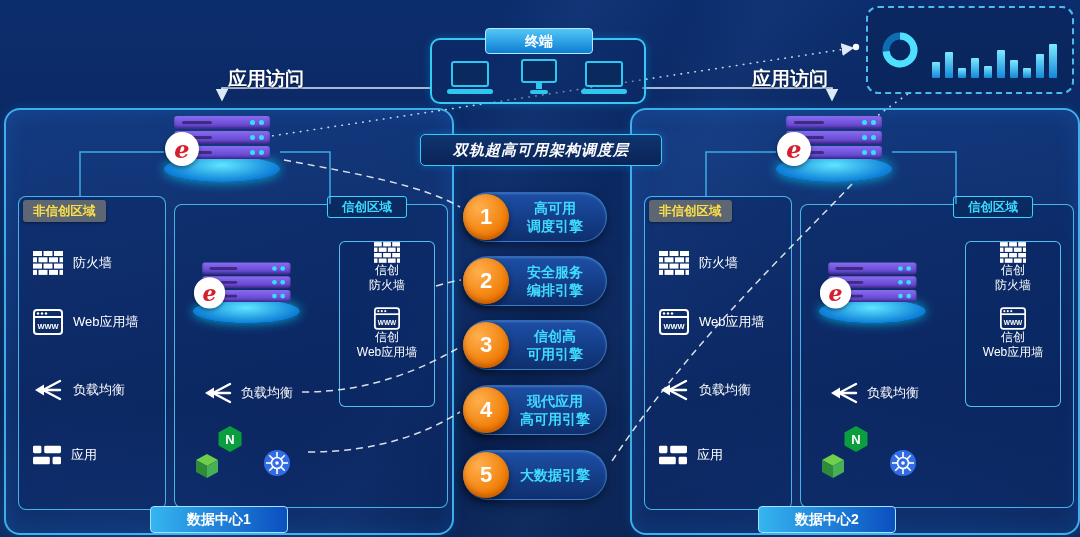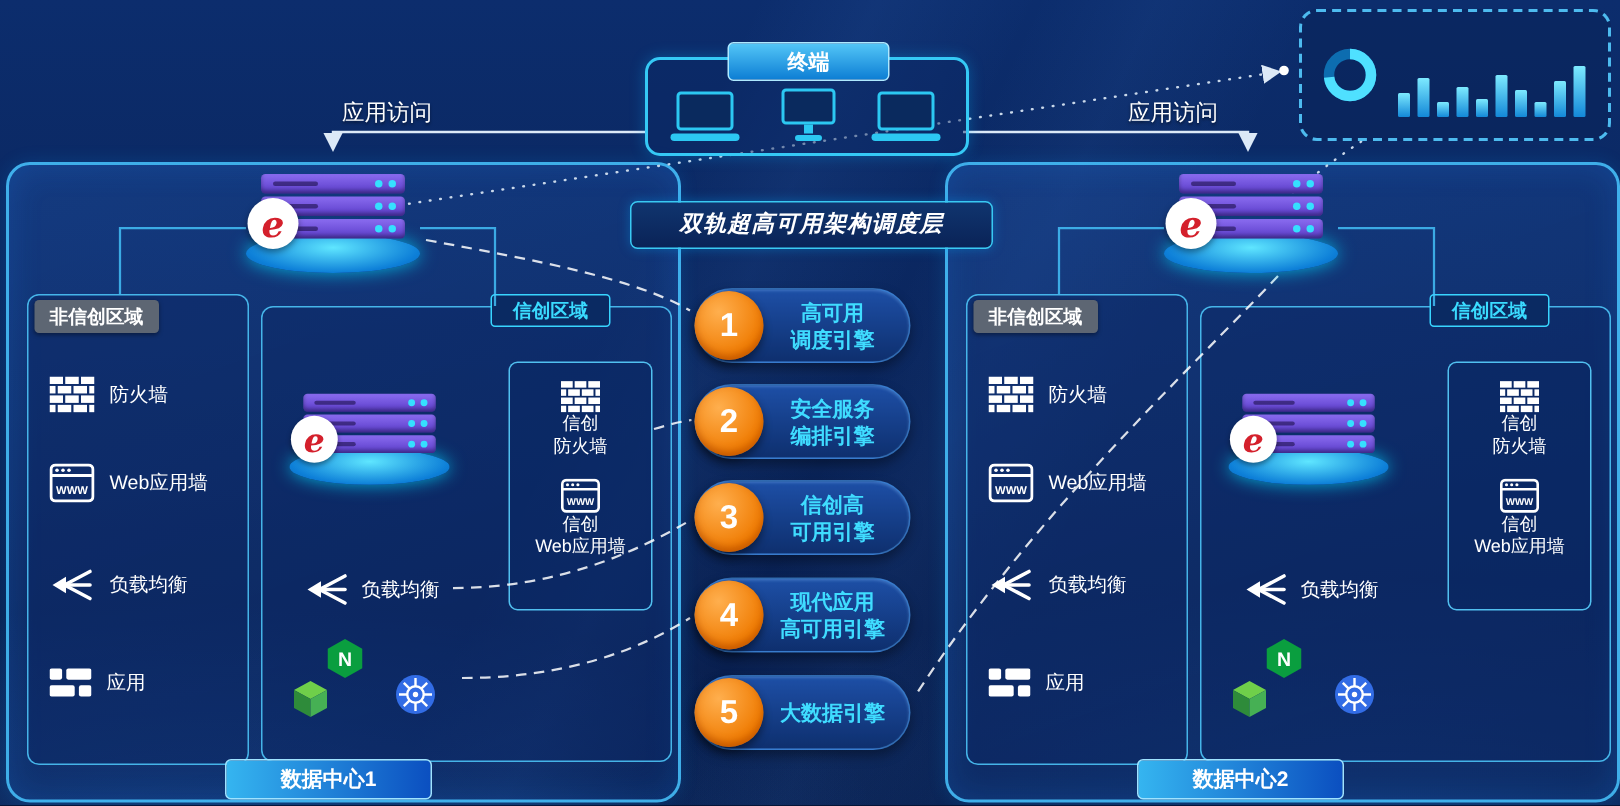--- a/index.html
+++ b/index.html
@@ -17,32 +17,32 @@
     box-shadow:inset 0 0 22px rgba(30,140,255,.18), 0 0 12px rgba(0,160,255,.16);z-index:1;}
   #panel-dc1{left:4px;} #panel-dc2{left:630px;}
 
   .zone{position:absolute;border:1.5px solid rgba(80,205,255,.85);border-radius:8px;background:rgba(10,38,96,.38);z-index:2;}
   .zone.nonxc{top:196px;width:146px;height:312px;}
   #nonxc1{left:18px;} #nonxc2{left:644px;}
   .zone.xc{top:204px;width:272px;height:302px;}
   #xc1{left:174px;} #xc2{left:800px;}
 
   .gray-header{position:absolute;top:3px;left:4px;height:22px;line-height:22px;padding:0 10px;font-size:12.5px;
-    font-weight:bold;border-radius:3px;background:#5d6673;color:#ffffff;box-shadow:0 1px 3px rgba(0,0,0,.4);}
+    font-weight:bold;border-radius:3px;background:#5d6673;color:#fde047;box-shadow:0 1px 3px rgba(0,0,0,.4);}
   .cyan-header{position:absolute;top:-9px;left:106px;height:20px;line-height:20px;padding:0 14px;background:#0a2a62;
     border:1.5px solid #38d5ff;color:#3adbff;font-size:12.5px;font-weight:bold;border-radius:3px;margin-left:46px;}
 
   .nz-item{position:absolute;left:14px;width:126px;display:flex;align-items:center;gap:10px;color:#fff;font-size:13px;}
   .ic{flex:none;display:inline-flex;}
 
   .lb-row{position:absolute;left:28px;top:176px;display:flex;align-items:center;gap:8px;color:#fff;font-size:13px;}
 
   .subbox{position:absolute;left:164px;top:36px;width:96px;height:166px;border:1.5px solid rgba(90,210,255,.9);
     border-radius:6px;background:rgba(8,40,100,.45);display:flex;flex-direction:column;align-items:center;
-    padding-top:12px;box-sizing:border-box;color:#fff;font-size:12px;text-align:center;line-height:15px;}
+    box-sizing:border-box;color:#fff;font-size:12px;text-align:center;line-height:15px;}
   .subbox .gap{height:14px;}
 
   .server-stack{position:absolute;width:116px;height:72px;z-index:4;}
   .server-stack .cyl{position:absolute;left:0;bottom:0;width:116px;height:26px;border-radius:50%;
     background:radial-gradient(ellipse at 50% 35%, #5fe6ff, #0d7fd8 70%, #0a5faa);
     box-shadow:0 0 12px rgba(0,220,255,.75);}
   .srv{position:absolute;left:10px;width:96px;height:13px;border-radius:3px;
     background:linear-gradient(180deg,#8a6cf0,#5a3cc8);box-shadow:inset 0 -2px 3px rgba(0,0,0,.35);}
   .srv::after{content:"";position:absolute;right:6px;top:4px;width:5px;height:5px;border-radius:50%;
     background:#35e0ff;box-shadow:-9px 0 0 #35e0ff;}
@@ -67,21 +67,21 @@
   .terminal .tlabel{position:absolute;left:53px;top:-12px;width:106px;height:24px;line-height:24px;text-align:center;
     background:linear-gradient(180deg,#53c6f7,#0d7ed4);border:1px solid #aee9ff;border-radius:4px;color:#fff;
     font-weight:bold;font-size:14px;}
   .terminal .devices{position:absolute;left:6px;bottom:2px;}
 
   .dashboard{position:absolute;left:866px;top:6px;width:208px;height:88px;border:2px dashed rgba(86,204,255,.9);
     border-radius:12px;background:rgba(8,34,84,.45);z-index:4;display:flex;align-items:center;padding:0 12px;gap:12px;box-sizing:border-box;}
   .bars{display:flex;align-items:flex-end;gap:5px;height:56px;flex:1;}
   .bars i{width:8px;background:linear-gradient(180deg,#7deaff,#1388d8);border-radius:1px;}
 
-  .access{position:absolute;color:#fff;font-size:15px;font-weight:normal;z-index:4;text-shadow:0 1px 2px rgba(0,0,0,.5);}
+  .access{position:absolute;color:#fff;font-size:19px;font-weight:bold;z-index:4;text-shadow:0 1px 2px rgba(0,0,0,.5);}
   #access-left{left:228px;top:66px;} #access-right{left:752px;top:66px;}
 
   .sched-title{position:absolute;left:420px;top:134px;width:240px;height:30px;line-height:30px;text-align:center;
     background:linear-gradient(180deg,#10356f,#0a2357);border:1.5px solid #39c9f2;border-radius:5px;color:#fff;
     font-size:15px;font-weight:bold;letter-spacing:1px;z-index:4;box-shadow:0 0 8px rgba(0,170,255,.35);font-style:italic;}
 
   .dc-label{position:absolute;top:506px;width:136px;height:25px;line-height:25px;text-align:center;color:#fff;
     font-size:14px;font-weight:bold;background:linear-gradient(90deg,#35b5f0,#0b4fc0);border:1px solid #9fe3ff;
     border-radius:4px;z-index:4;}
   #dc1-label{left:150px;} #dc2-label{left:758px;}

